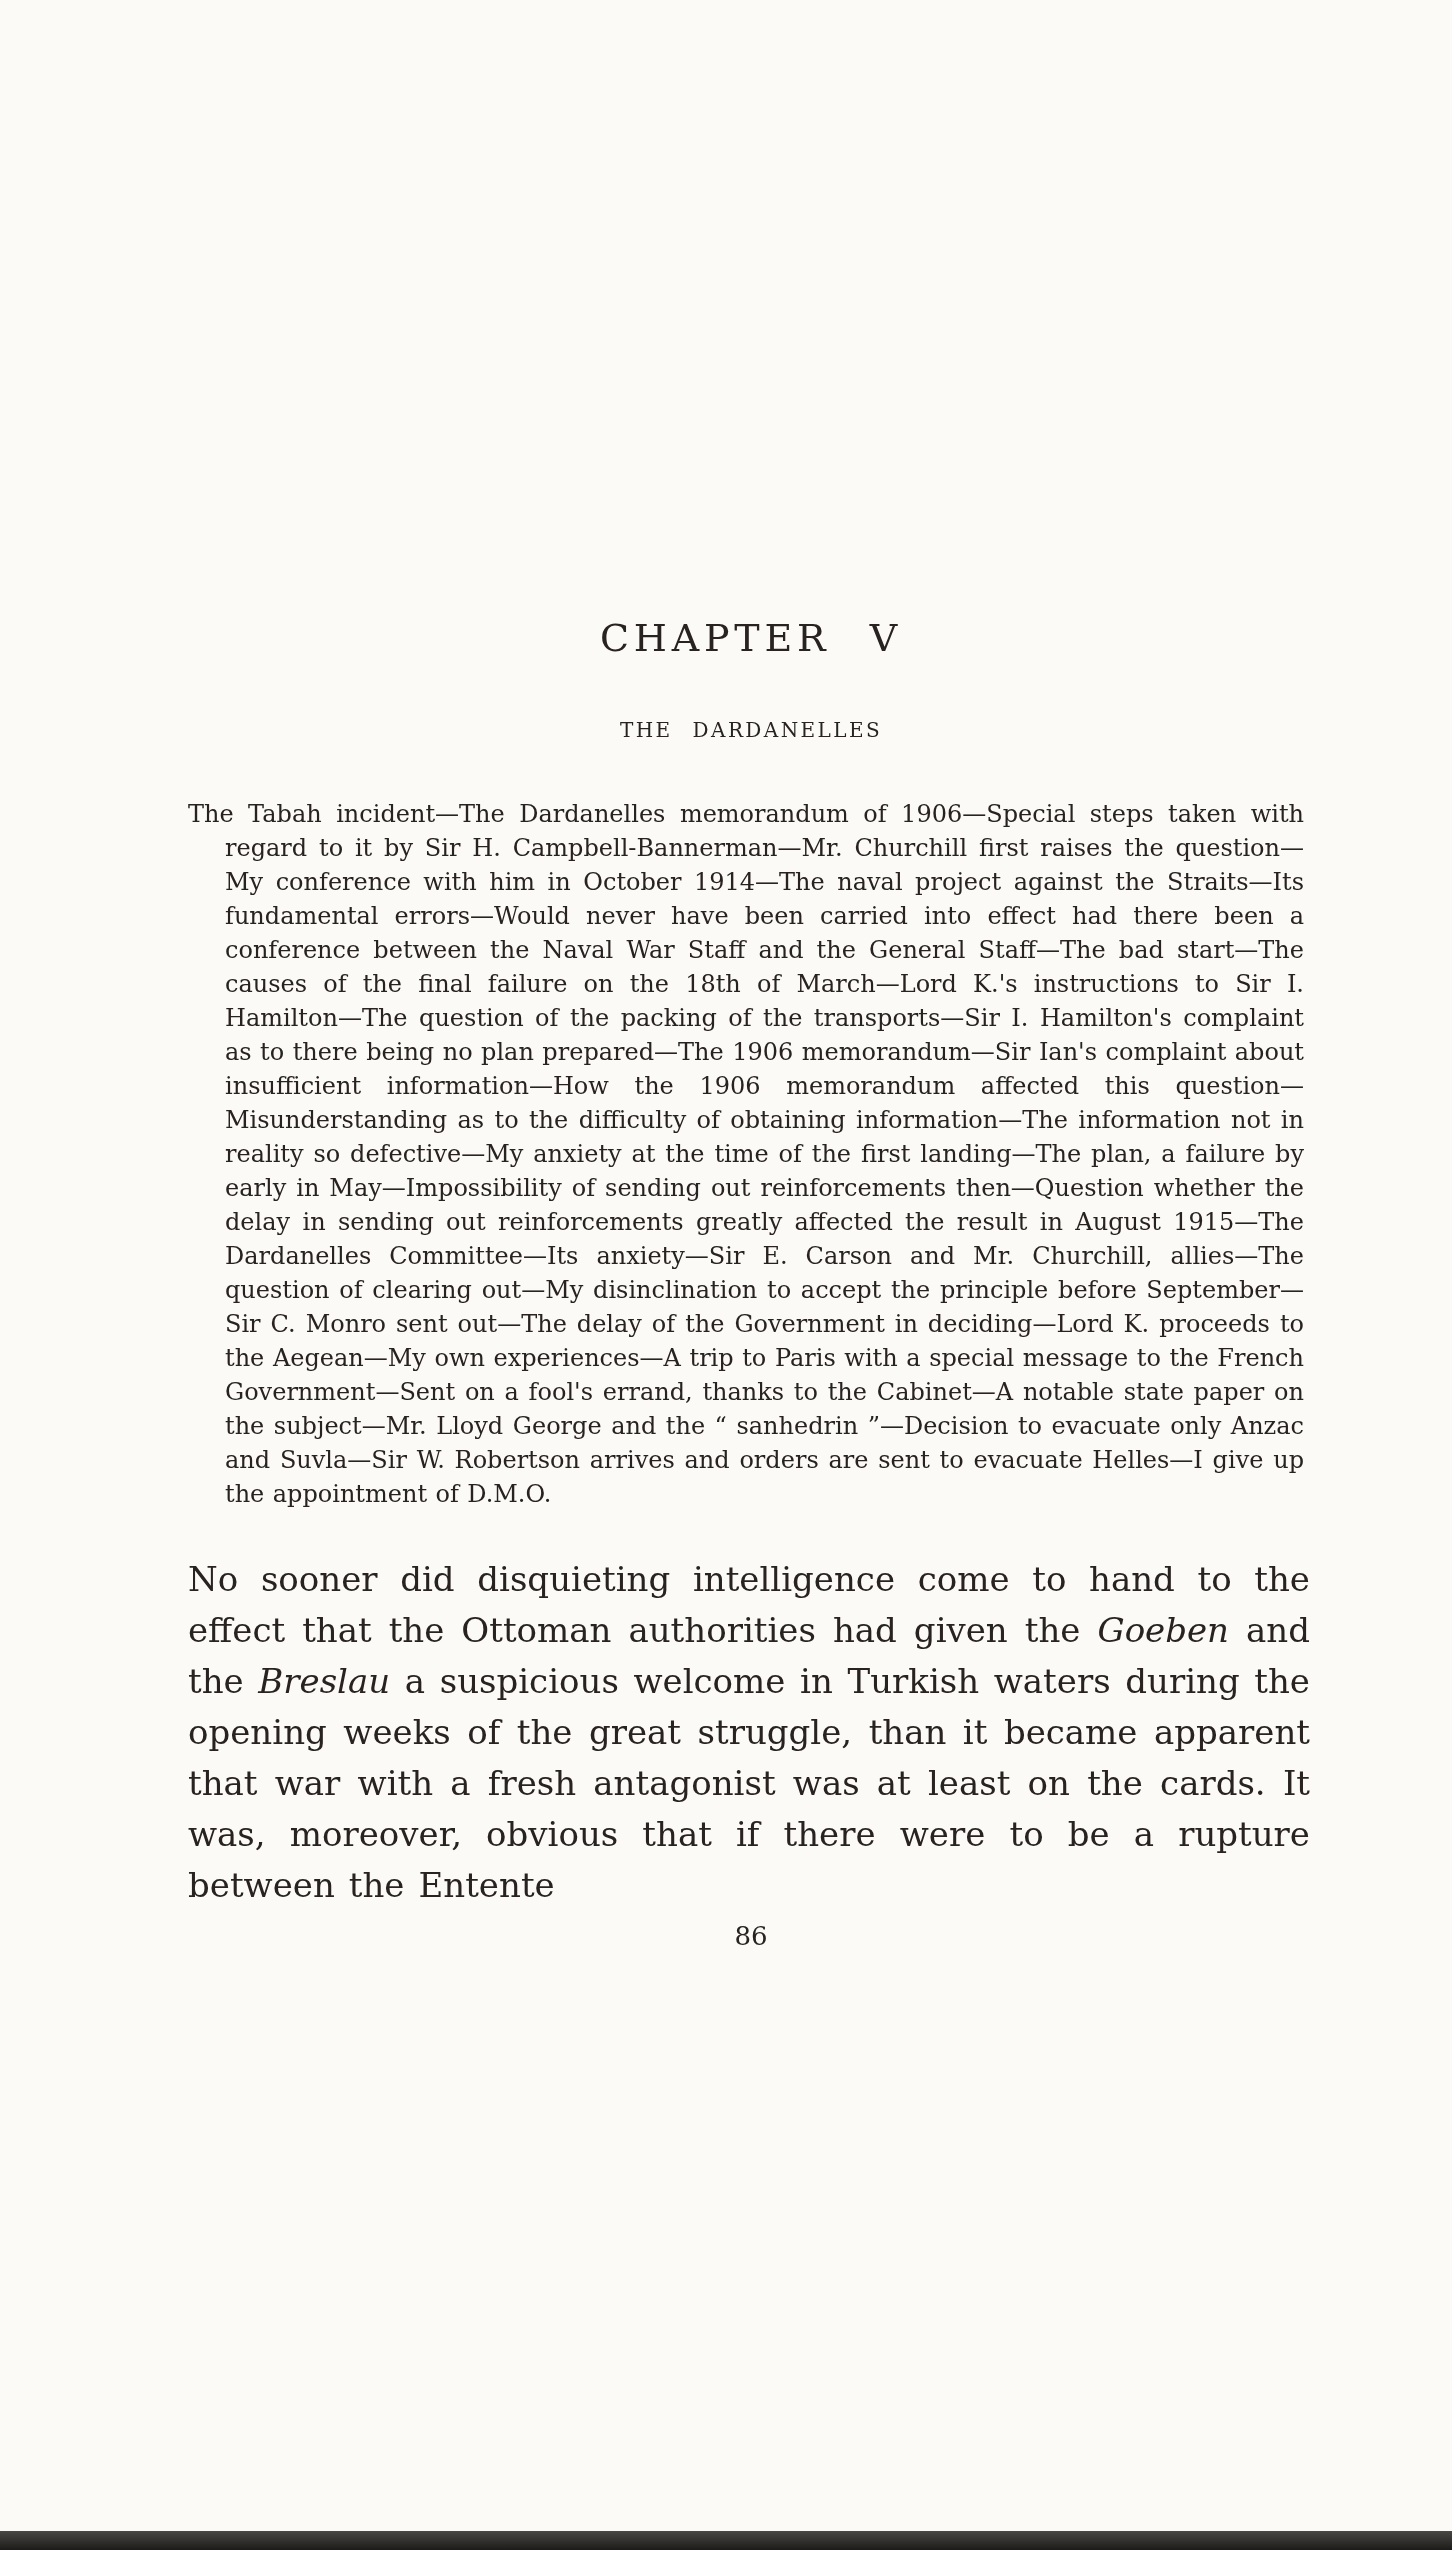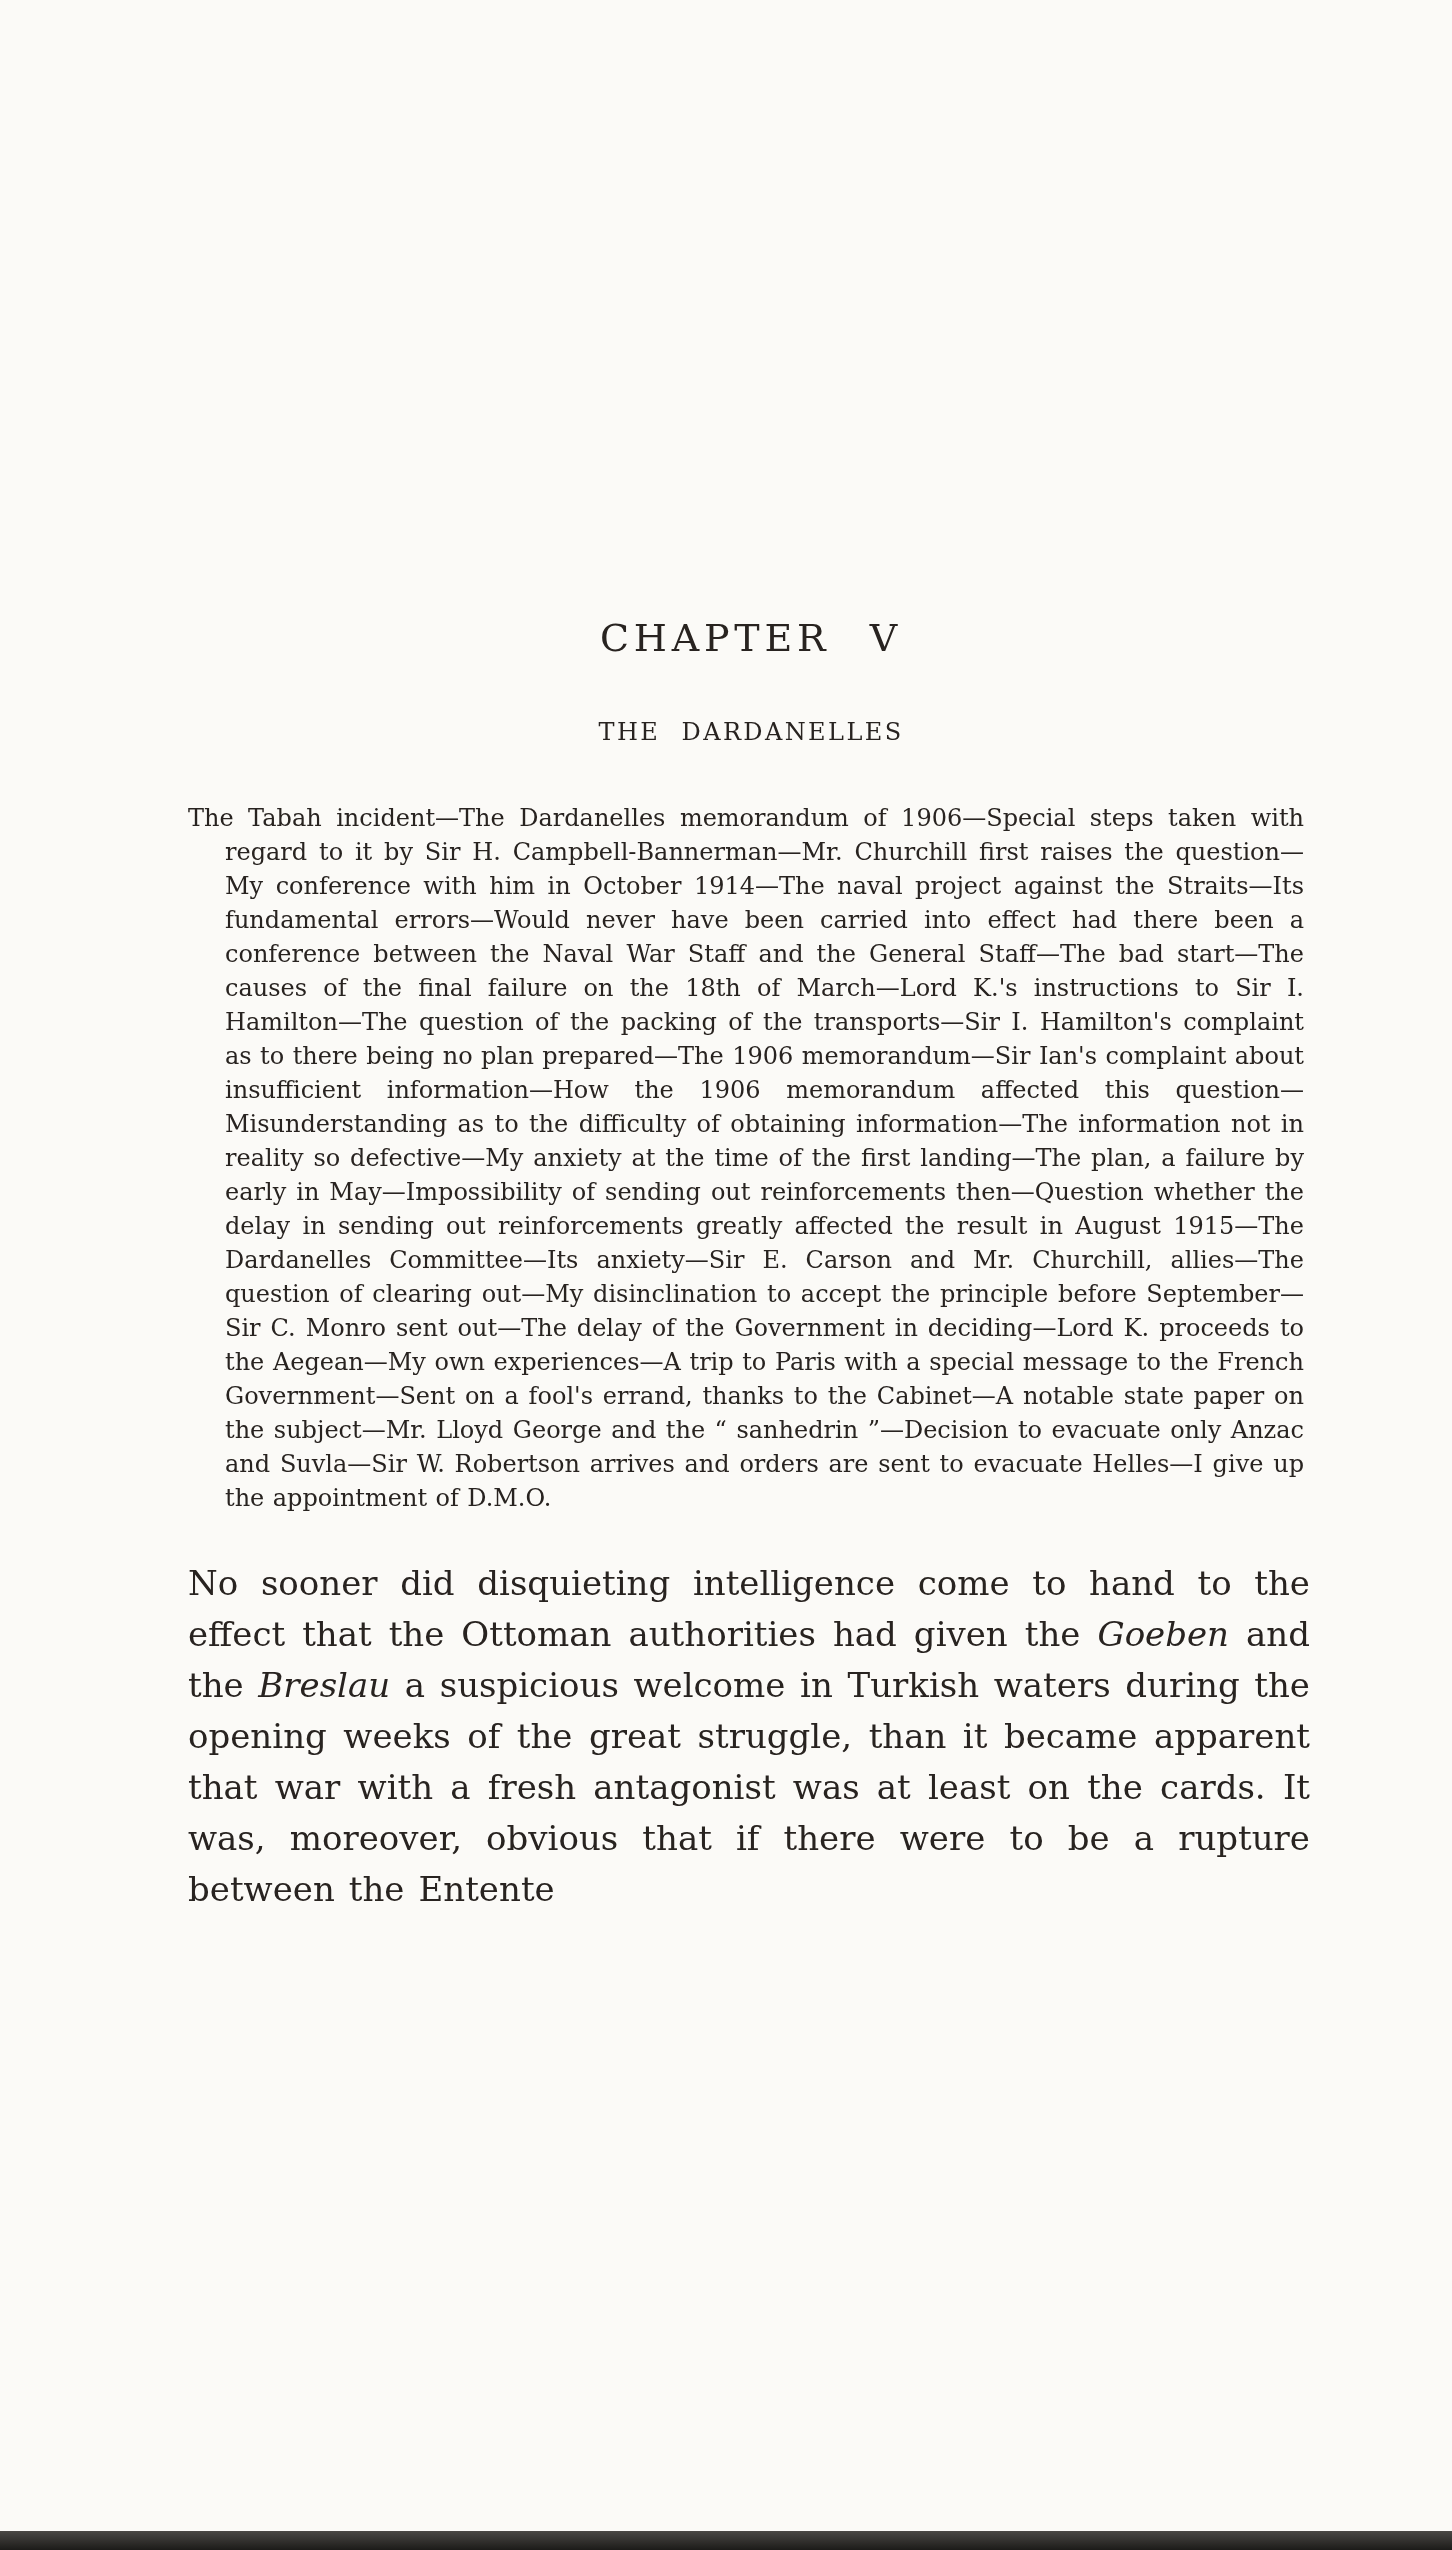--- a/index.html
+++ b/index.html
@@ -27,21 +27,21 @@
     margin: 609px 0 0 0;
     text-align: center;
     font-size: 38px;
     font-weight: 400;
     letter-spacing: 4.8px;
     word-spacing: 22.5px;
   }
   .section-title {
     margin: 58px 0 0 0;
     text-align: center;
-    font-size: 24px;
+    font-size: 20px;
     font-weight: 400;
     letter-spacing: 2.4px;
     word-spacing: 11.3px;
   }
   .summary {
     margin: 55px 10px 0 0;
     font-size: 24px;
     line-height: 34px;
     text-align: justify;
     padding-left: 37px;
@@ -79,18 +79,19 @@
   <div class="content">
 
     <h1 class="chapter-title">CHAPTER V</h1>
 
     <h2 class="section-title">THE DARDANELLES</h2>
 
     <p class="summary">The Tabah incident—The Dardanelles memorandum of 1906—Special steps taken with regard to it by Sir H. Campbell-Bannerman—Mr. Churchill first raises the question—My conference with him in October 1914—The naval project against the Straits—Its fundamental errors—Would never have been carried into effect had there been a conference between the Naval War Staff and the General Staff—The bad start—The causes of the final failure on the 18th of March—Lord K.'s instructions to Sir I. Hamilton—The question of the packing of the transports—Sir I. Hamilton's complaint as to there being no plan prepared—The 1906 memorandum—Sir Ian's complaint about insufficient information—How the 1906 memorandum affected this question—Misunderstanding as to the difficulty of obtaining information—The information not in reality so defective—My anxiety at the time of the first landing—The plan, a failure by early in May—Impossibility of sending out reinforcements then—Question whether the delay in sending out reinforcements greatly affected the result in August 1915—The Dardanelles Committee—Its anxiety—Sir E. Carson and Mr. Churchill, allies—The question of clearing out—My disinclination to accept the principle before September—Sir C. Monro sent out—The delay of the Government in deciding—Lord K. proceeds to the Aegean—My own experiences—A trip to Paris with a special message to the French Government—Sent on a fool's errand, thanks to the Cabinet—A notable state paper on the subject—Mr. Lloyd George and the “ sanhedrin ”—Decision to evacuate only Anzac and Suvla—Sir W. Robertson arrives and orders are sent to evacuate Helles—I give up the appointment of D.M.O.</p>
 
     <p class="body-text"><span>No sooner did disquieting intelligence come to hand to the effect that the Ottoman authorities had given the </span><em>Goeben</em><span> and the </span><em>Breslau</em><span> a suspicious welcome in Turkish waters during the opening weeks of the great struggle, than it became apparent that war with a fresh antagonist was at least on the cards. It was, moreover, obvious that if there were to be a rupture between the Entente</span></p>
 
+    <div class="page-number">86</div>
 
   </div>
 
   <div class="scan-edge"></div>
 </div>
 
 
 </body></html>

